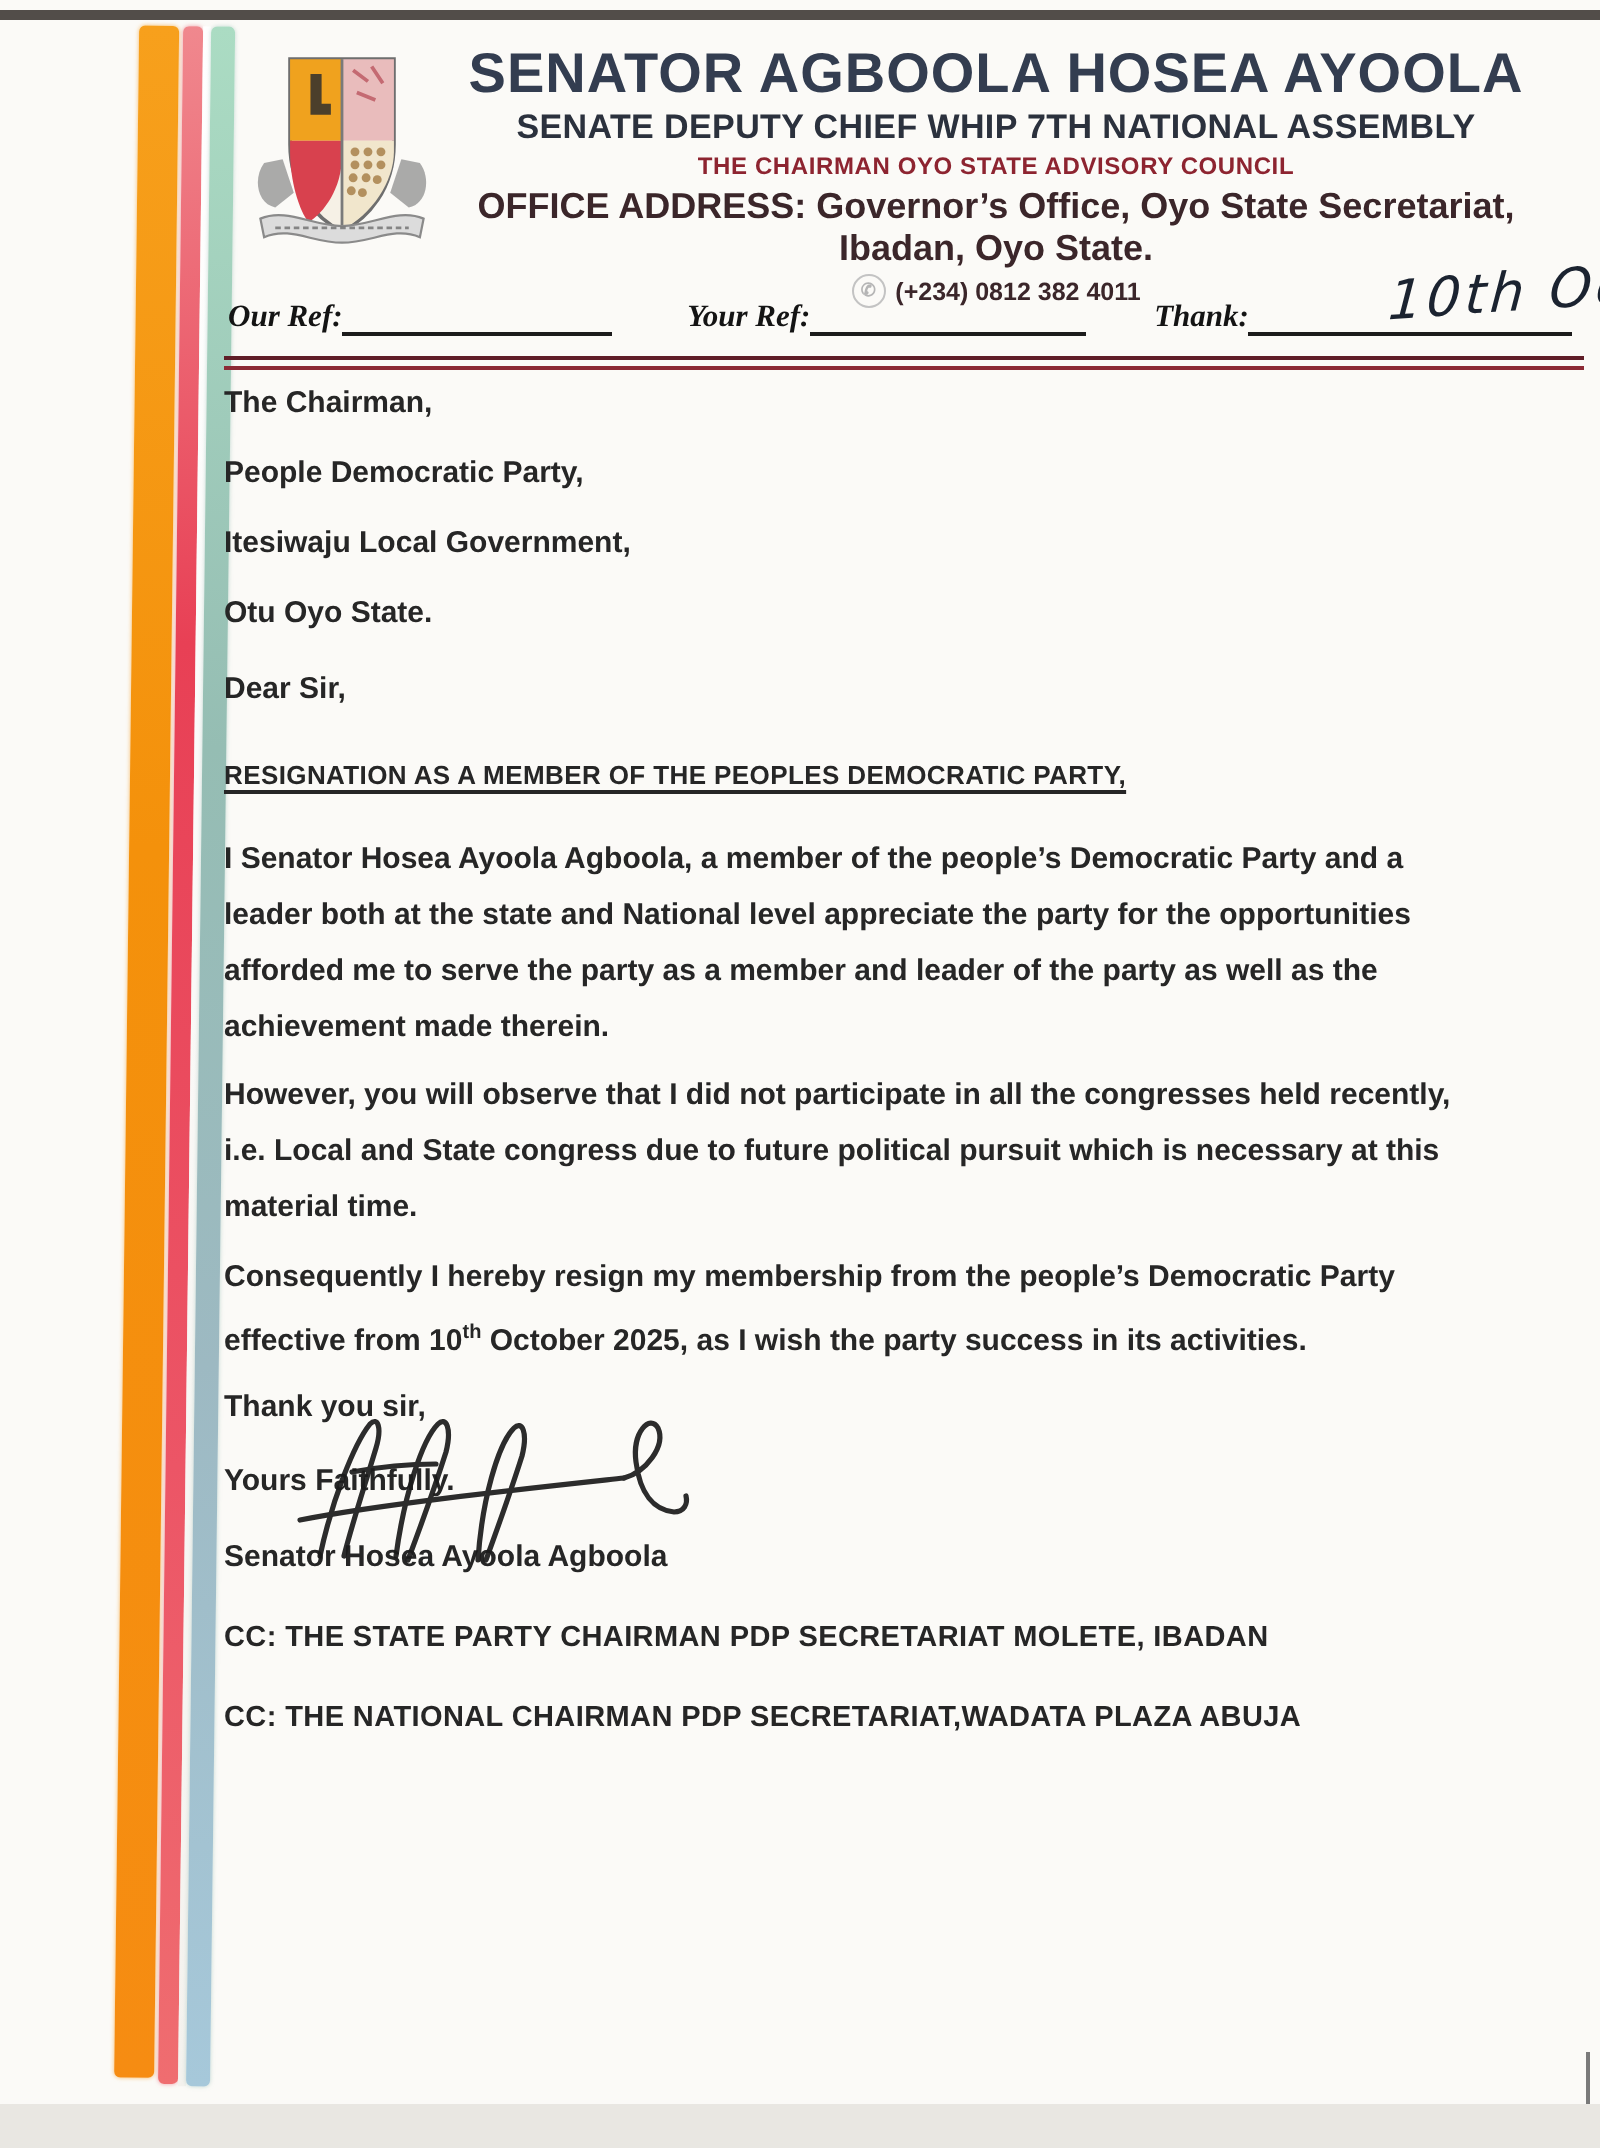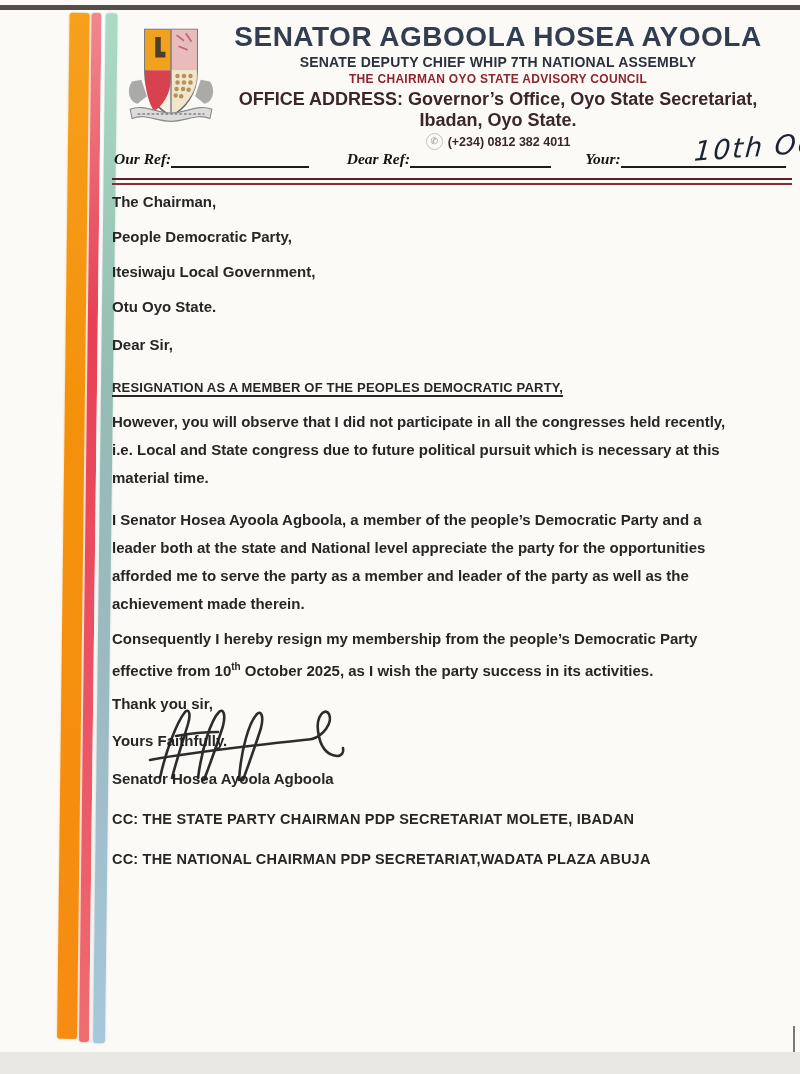--- a/index.html
+++ b/index.html
@@ -29,21 +29,21 @@
   .gap1{width:2px;}
   .stripe.red{width:10px;height:1029px;background:linear-gradient(180deg,#f0888e,#e84055 30%,#ec5566 70%,#ef6d70);box-shadow:0 0 2px rgba(232,64,85,.5);}
   .gap2{width:4px;background:linear-gradient(180deg,#fff,#f4f2ee);}
   .stripe.teal{width:12px;height:1030px;background:linear-gradient(180deg,#abdcc3,#95bdb3 35%,#9db9c2 65%,#a6c8da);box-shadow:0 0 2px rgba(150,190,180,.55);}
 
   
   .letterhead{position:absolute;top:22px;left:120px;right:24px;}
   .crest{position:absolute;left:4px;top:2px;width:94px;height:102px;}
   .head-text{margin-left:100px;text-align:center;}
   .head-title{font-size:28px;font-weight:bold;color:#333d50;letter-spacing:.5px;line-height:1.05;}
-  .head-sub1{font-size:14px;font-weight:bold;color:#2b313d;margin-top:3px;letter-spacing:.2px;}
+  .head-sub1{font-size:17px;font-weight:bold;color:#2b313d;margin-top:3px;letter-spacing:.2px;}
   .head-sub2{font-size:12px;font-weight:bold;color:#8d2430;margin-top:2px;letter-spacing:.3px;}
   .head-addr{font-size:18px;font-weight:bold;color:#3b262a;margin-top:3px;}
   .head-phone{font-size:12.5px;font-weight:bold;color:#3b262a;margin-top:2px;display:flex;justify-content:center;align-items:center;gap:5px;}
   .phone-badge{
     display:inline-flex;align-items:center;justify-content:center;
     width:15px;height:15px;border:1.5px solid #c3c3c3;border-radius:50%;
     color:#b5b5b5;font-size:9px;line-height:1;
   }
 
   
@@ -143,41 +143,41 @@
       <div class="head-phone">
         <span class="phone-badge">✆</span>
         <span>(+234) 0812 382 4011</span>
       </div>
     </div>
   </div>
 
   <div class="ref-row">
     <span class="ref-label">Our Ref:</span>
     <span class="ref-line our"></span>
-    <span class="ref-label">Dear Ref:</span>
+    <span class="ref-label">Your Ref:</span>
     <span class="ref-line your"></span>
-    <span class="ref-label">Your:</span>
+    <span class="ref-label">Thank:</span>
     <span class="ref-line date"></span>
     <span class="handwritten-date">10th Oct 2025</span>
   </div>
   <div class="double-rule"></div>
 
   <div class="letter-body">
     <p class="addr-line">The Chairman,</p>
     <p class="addr-line">People Democratic Party,</p>
     <p class="addr-line">Itesiwaju Local Government,</p>
     <p class="addr-line">Otu Oyo State.</p>
 
     <p class="salutation">Dear Sir,</p>
 
     <p class="subject">RESIGNATION AS A MEMBER OF THE PEOPLES DEMOCRATIC PARTY,</p>
 
+    <p class="para">I Senator Hosea Ayoola Agboola, a member of the people’s Democratic Party and a leader both at the state and National level appreciate the party for the opportunities afforded me to serve the party as a member and leader of the party as well as the achievement made therein.</p>
+
     <p class="para para2">However, you will observe that I did not participate in all the congresses held recently, i.e. Local and State congress due to future political pursuit which is necessary at this material time.</p>
-
-    <p class="para">I Senator Hosea Ayoola Agboola, a member of the people’s Democratic Party and a leader both at the state and National level appreciate the party for the opportunities afforded me to serve the party as a member and leader of the party as well as the achievement made therein.</p>
 
     <p class="para para3"><span>Consequently I hereby resign my membership from the people’s Democratic Party effective from </span><span>10</span><sup>th</sup><span> October 2025,</span><span> as I wish the party success in its activities.</span></p>
 
     <p class="para thanks">Thank you sir,</p>
     <p class="para faithfully">Yours Faithfully.</p>
     <p class="para signatory">Senator Hosea Ayoola Agboola</p>
 
     <p class="cc">CC: THE STATE PARTY CHAIRMAN PDP SECRETARIAT MOLETE, IBADAN</p>
     <p class="cc">CC: THE NATIONAL CHAIRMAN PDP SECRETARIAT,WADATA PLAZA ABUJA</p>
   </div>

